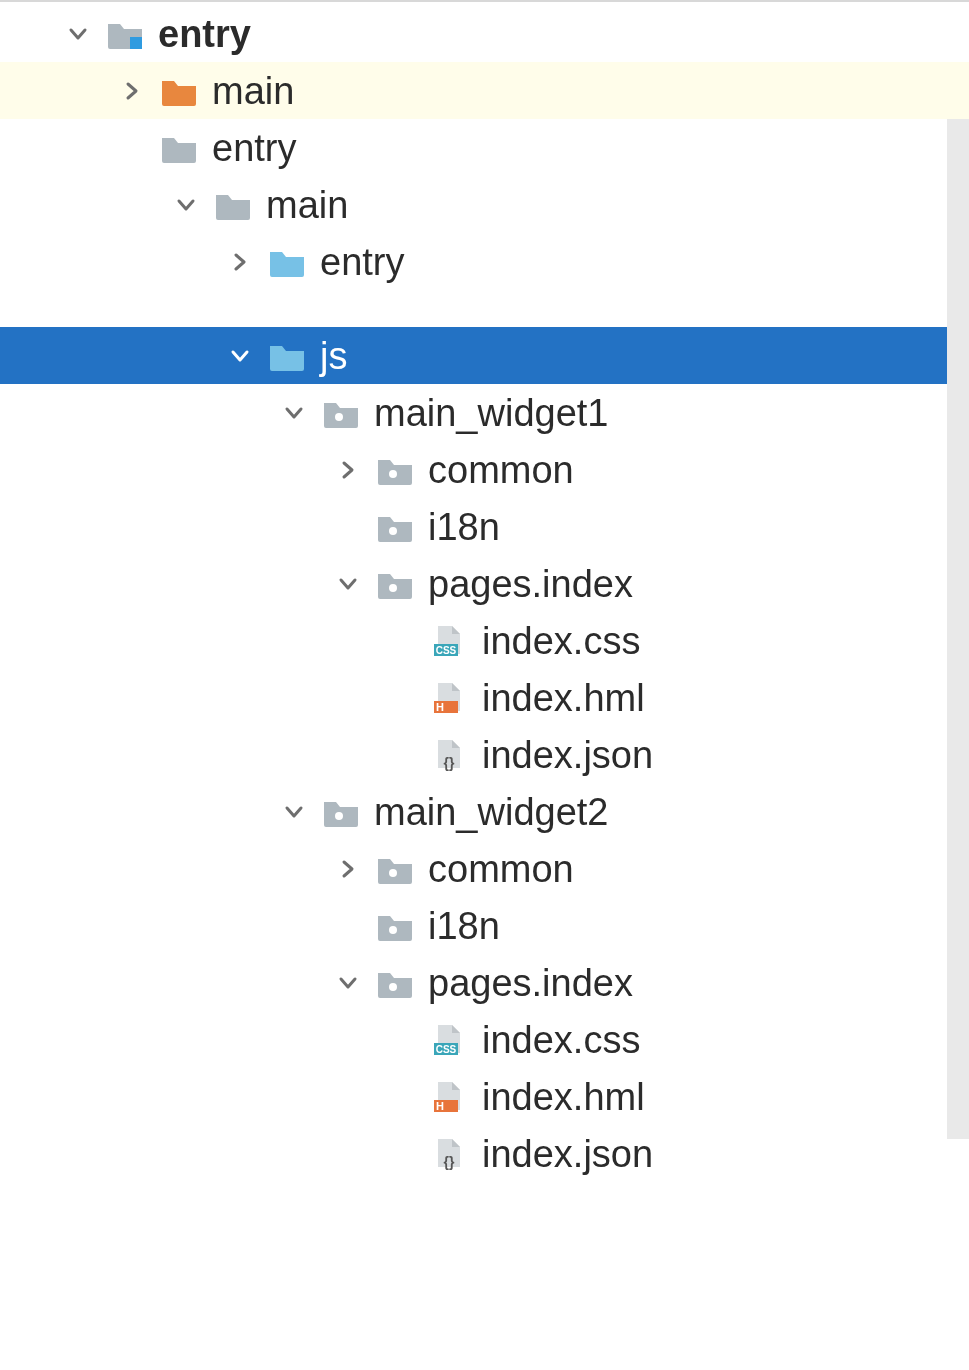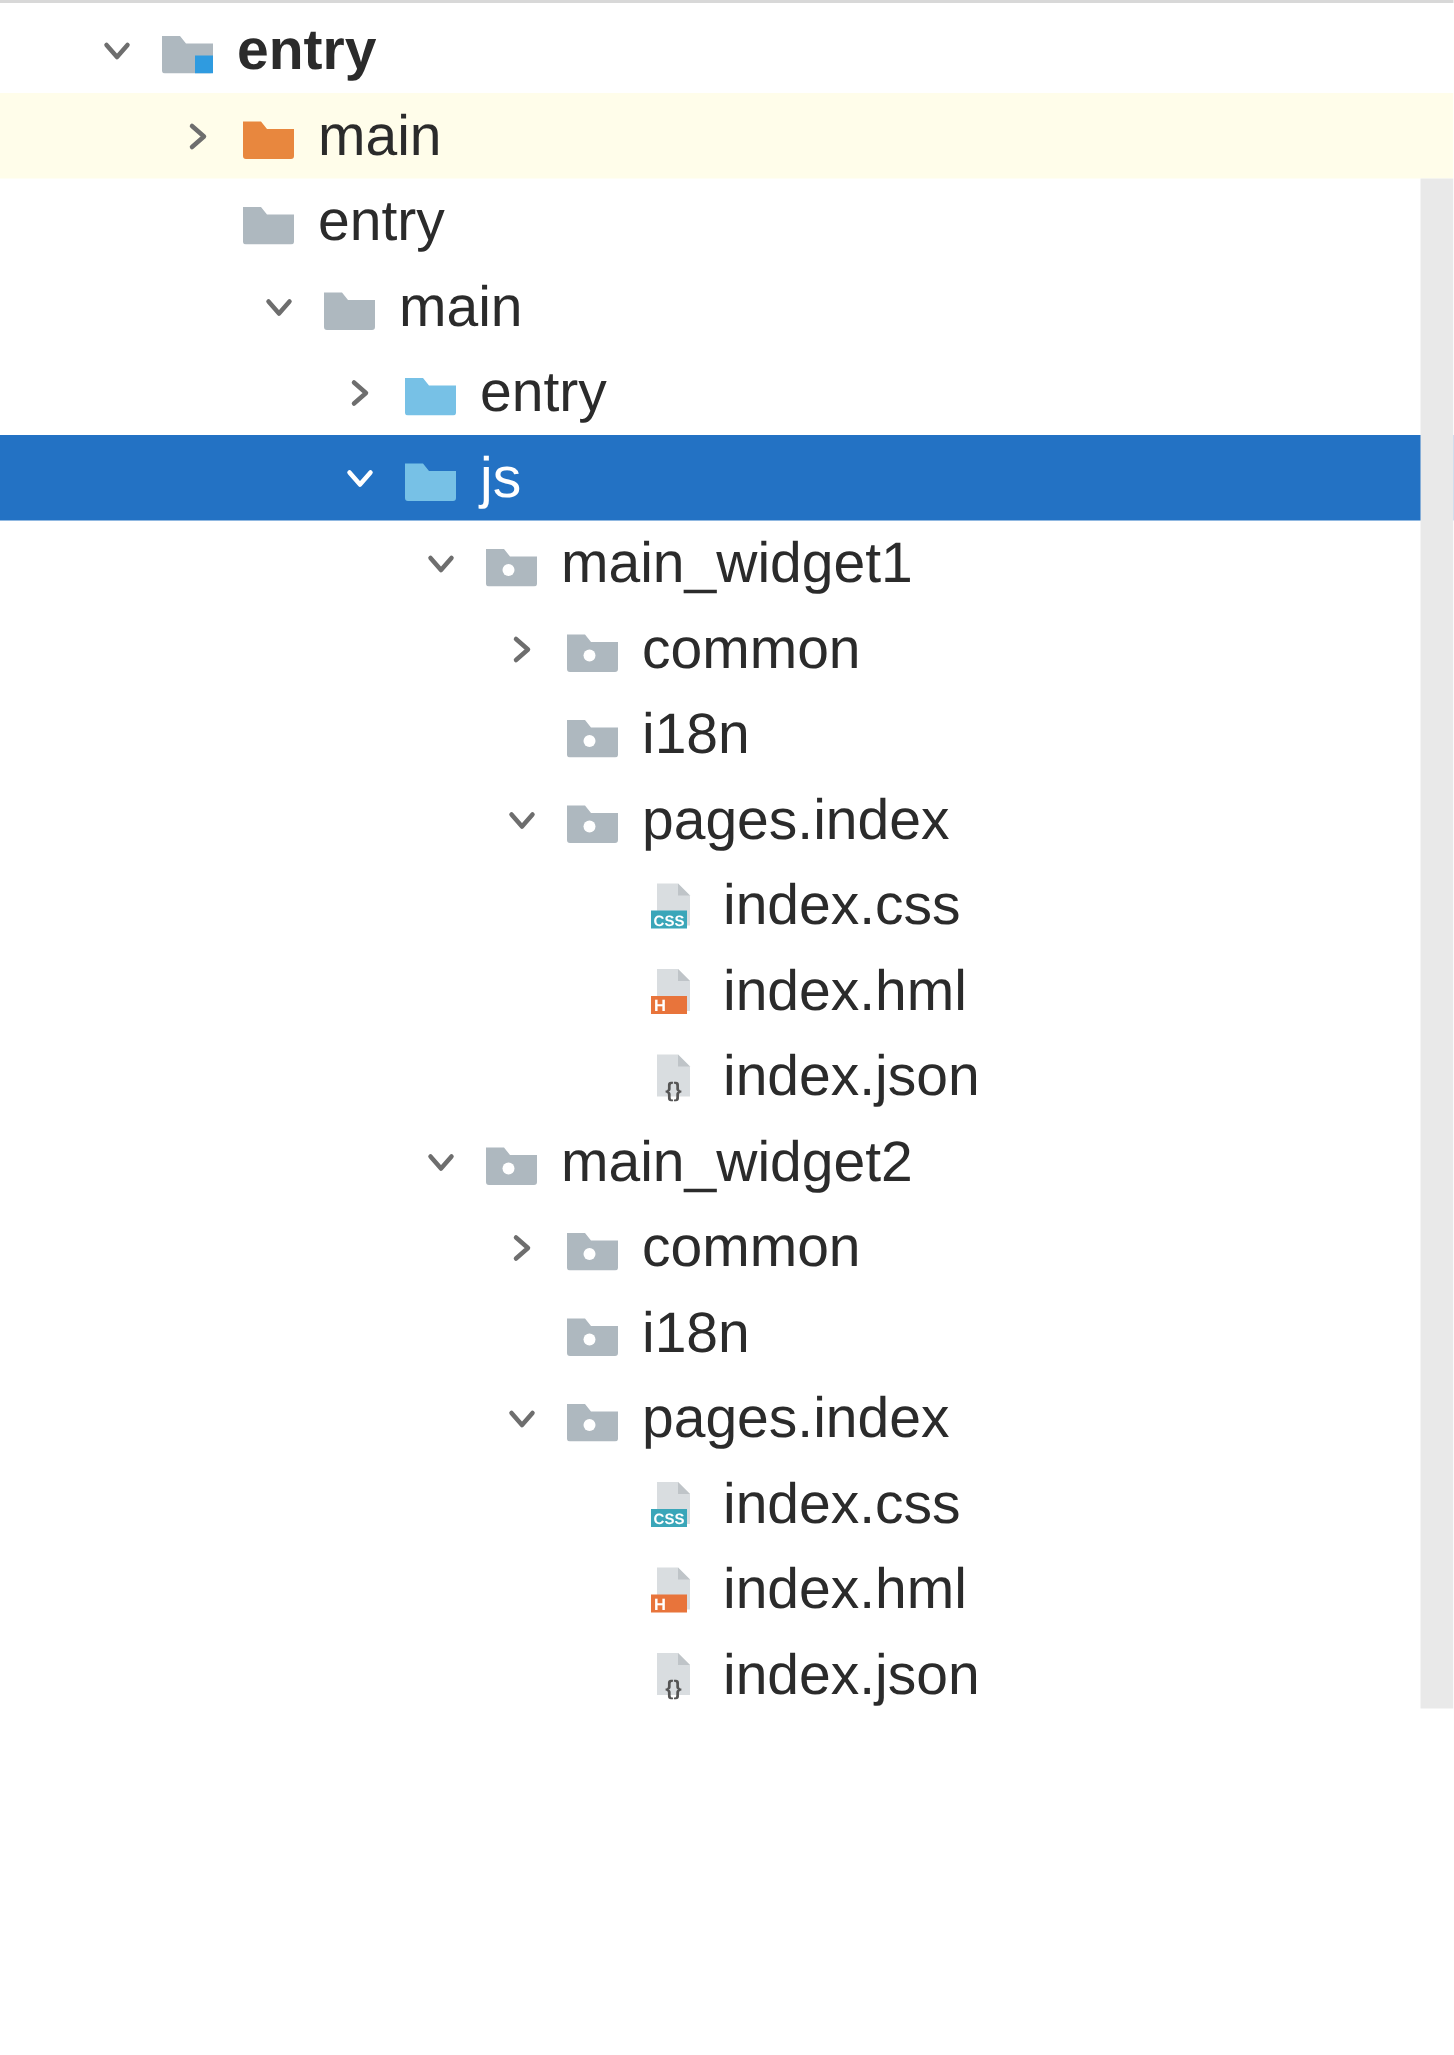--- a/index.html
+++ b/index.html
@@ -11,21 +11,21 @@
     align-items: center;
     height: 57px;
     width: 100%;
     font-size: 34px;
     color: #2b2b2b;
     cursor: default;
     white-space: nowrap;
   }
   .row.bold .label { font-weight: 700; }
   .row.highlight { background: #fffdea; }
-  .row.selected { background: #2372c4; color: #fff; }
+  .row.selected { background: #2372c4; color: #fff; margin-top: 37px; }
   .row.selected .label { color: #fff; }
 
   .indent { display: inline-block; }
   .arrow {
     width: 28px;
     height: 28px;
     display: inline-flex;
     align-items: center;
     justify-content: center;
     margin-right: 14px;

